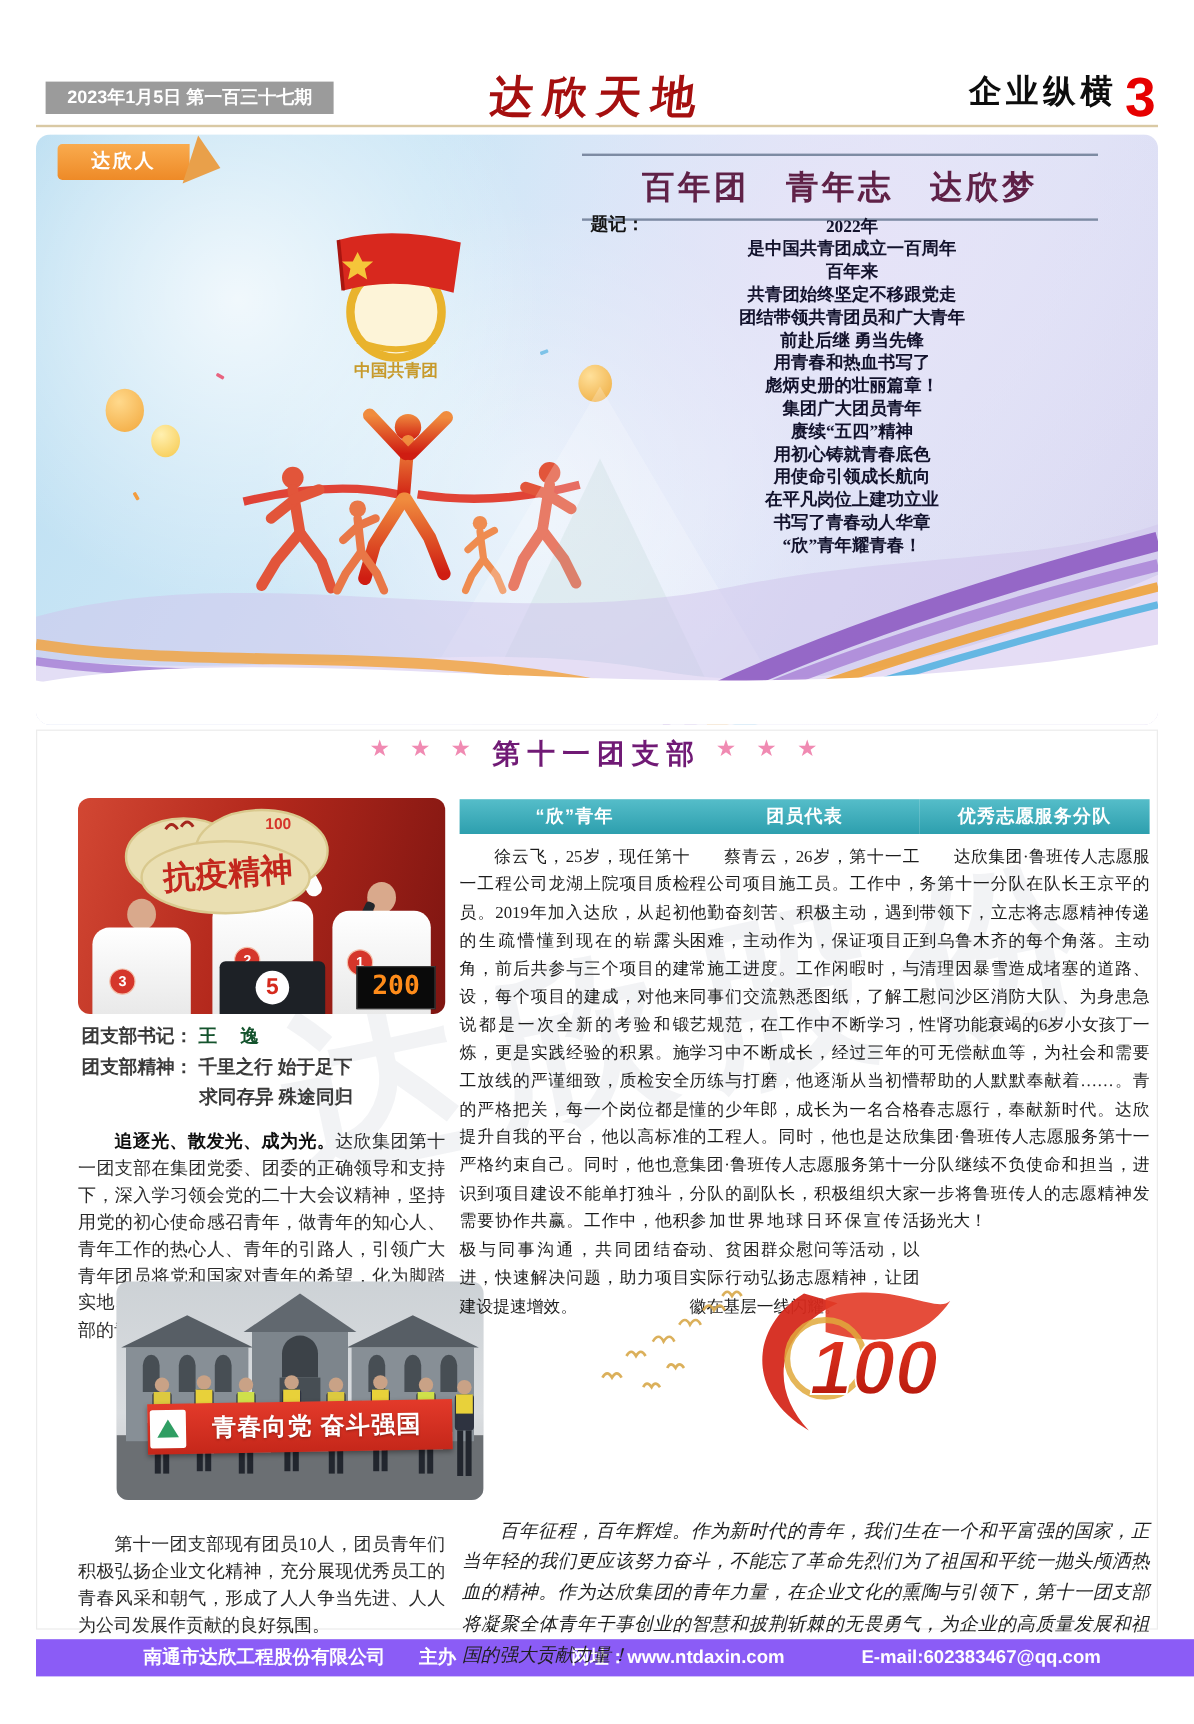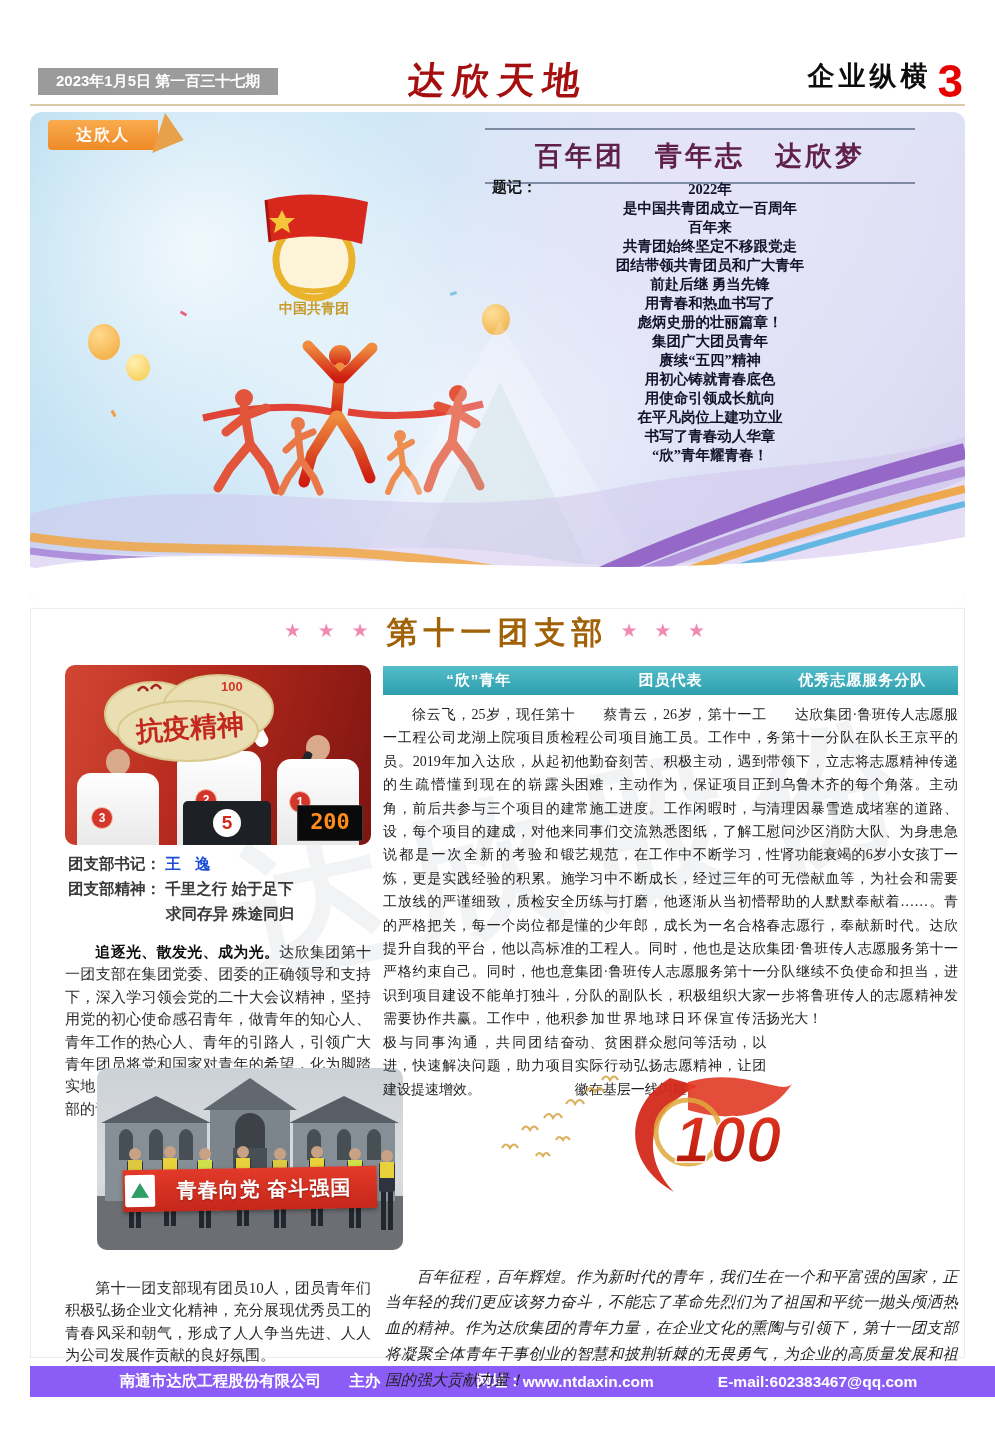--- a/index.html
+++ b/index.html
@@ -32,42 +32,42 @@
             border-left:26px solid #e9a04a;border-top:20px solid transparent;border-bottom:22px solid transparent;
             transform:rotate(18deg);}
   .hero-title-box{position:absolute;left:455px;top:16px;width:430px;border-top:2px solid #7d8ba3;
             border-bottom:2px solid #7d8ba3;padding:8px 0;text-align:center;}
   .hero-title{font-size:27px;font-weight:bold;color:#5f2147;letter-spacing:3px;}
   .preface-label{position:absolute;left:462px;top:66px;font-size:15px;font-weight:bold;color:#141414;}
   .poem{position:absolute;left:470px;top:68px;width:420px;text-align:center;
         font-size:14.5px;font-weight:600;color:#12122c;line-height:19px;}
   .poem div{white-space:nowrap;}
   
-  .emblem{position:absolute;left:222px;top:76px;width:130px;height:132px;}
+  .emblem{position:absolute;left:238px;top:76px;width:130px;height:132px;}
   
   .runners{position:absolute;left:118px;top:208px;width:390px;height:195px;}
   
   .balloon{position:absolute;border-radius:50%;}
   .b1{left:58px;top:212px;width:32px;height:36px;background:radial-gradient(circle at 35% 30%,#ffd98c,#f2a73b);}
   .b2{left:96px;top:242px;width:24px;height:27px;background:radial-gradient(circle at 35% 30%,#fff0b0,#f6c84b);}
   .b3{left:452px;top:192px;width:28px;height:31px;background:radial-gradient(circle at 35% 30%,#ffe09a,#eda93c);}
   .confetti{position:absolute;width:7px;height:3px;border-radius:1px;}
   .c1{left:150px;top:200px;background:#e8637f;transform:rotate(30deg);}
   .c2{left:420px;top:180px;background:#7ec3e8;transform:rotate(-20deg);}
   .c3{left:80px;top:300px;background:#f39c3d;transform:rotate(60deg);}
   .flower{position:absolute;left:34px;bottom:14px;width:40px;height:30px;opacity:.65;
           background:radial-gradient(circle at 30% 50%,#ef8fae 25%,transparent 27%),
                      radial-gradient(circle at 60% 35%,#e86a94 25%,transparent 27%),
                      radial-gradient(circle at 70% 65%,#f4a9c1 25%,transparent 27%);}
   .mountain-mark{position:absolute;left:300px;top:210px;width:340px;height:290px;opacity:.5;}
   .hero-waves{position:absolute;left:0;bottom:0;width:935px;height:185px;}
   
   .branch-heading{position:absolute;top:612px;left:0;width:100%;text-align:center;white-space:nowrap;}
   .stars{color:#f08ab2;font-size:19px;letter-spacing:6px;vertical-align:6px;}
-  .branch-title{font-size:31px;font-weight:bold;color:#a16207;letter-spacing:6px;margin:0 12px;}
+  .branch-title{font-size:23px;font-weight:bold;color:#701a75;letter-spacing:6px;margin:0 12px;}
   
   .page-frame{position:absolute;left:30px;top:608px;width:933px;height:748px;border:1px solid #ececec;z-index:0;}
   .watermark{position:absolute;left:230px;top:750px;width:680px;font-size:150px;font-weight:bold;
              color:rgba(168,174,186,0.15);letter-spacing:26px;transform:rotate(-12deg);z-index:1;white-space:nowrap;}
   
   .photo{position:absolute;left:65px;width:306px;border-radius:10px;overflow:hidden;z-index:2;}
   .photo1{top:665px;height:180px;background:linear-gradient(105deg,#d24733 0%,#b3281c 45%,#7e1511 100%);}
   .person{position:absolute;}
   .head{position:absolute;left:50%;transform:translateX(-50%);top:0;width:24px;height:26px;border-radius:50%;
         background:#d9a98c;}
@@ -81,21 +81,21 @@
   .laptop{position:absolute;left:118px;bottom:0;width:88px;height:44px;background:#1d2126;
           border-radius:5px 5px 0 0;}
   .laptop-circle{position:absolute;left:50%;top:50%;transform:translate(-50%,-50%);width:28px;height:28px;
           border-radius:50%;background:#fff;color:#d5291c;font-size:19px;font-weight:bold;text-align:center;
           line-height:28px;font-family:"Liberation Sans",sans-serif;}
   .led{position:absolute;right:8px;bottom:4px;width:64px;height:34px;background:#0a0a0a;border:1px solid #3a3a3a;
        color:#ff8c1a;font-family:"DejaVu Sans Mono",monospace;font-size:22px;font-weight:bold;
        text-align:center;line-height:32px;}
   .captions{position:absolute;left:68px;top:851px;width:300px;z-index:2;
             font-family:"Liberation Sans",sans-serif;font-size:15.5px;font-weight:bold;color:#3a3a3a;line-height:25px;}
-  .cap-value-gray{color:#1d4ed8;letter-spacing:5px;}
+  .cap-value-gray{color:#14532d;letter-spacing:5px;font-family:Liberation Mono, monospace;}
   .cap-indent{padding-left:98px;}
   .para{position:absolute;left:65px;width:306px;font-size:15px;line-height:22.4px;text-align:justify;
         color:#2b2b2b;z-index:2;}
   .para .indent{display:inline-block;width:2em;}
   .intro-para{top:926px;}
   .intro-lead{font-weight:bold;color:#0e0e0e;}
   .photo2{top:1068px;height:182px;background:linear-gradient(#cdd2d6,#dadde0 60%,#c4c7ca);margin-left:32px;}
   .building{position:absolute;left:0;top:0;width:306px;height:182px;}
   .banner{position:absolute;left:26px;top:100px;width:254px;height:42px;transform:rotate(-1deg);
           background:linear-gradient(#e33a2a,#c5271a);box-shadow:0 2px 4px rgba(0,0,0,.35);}

